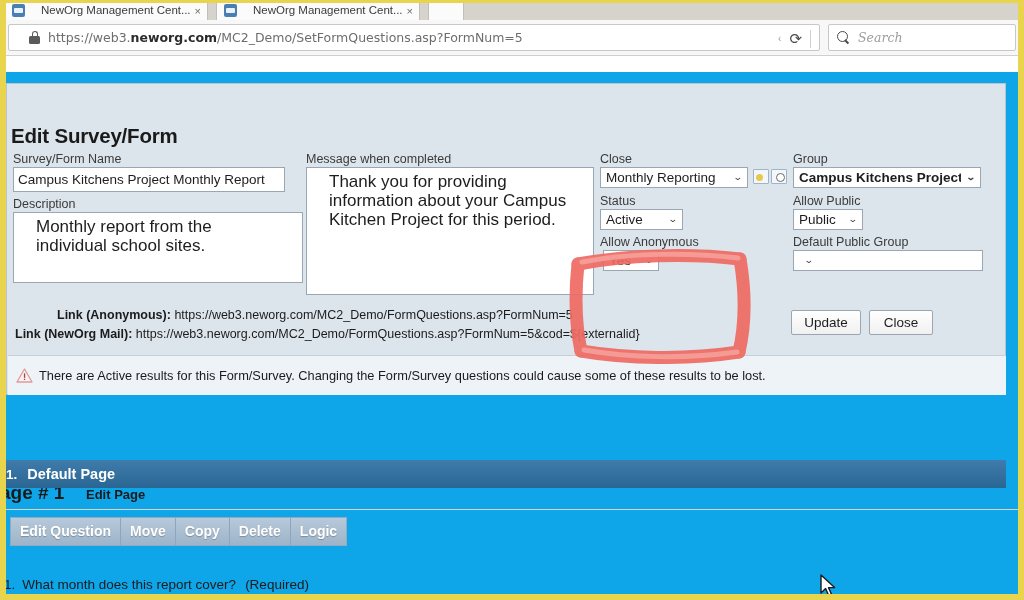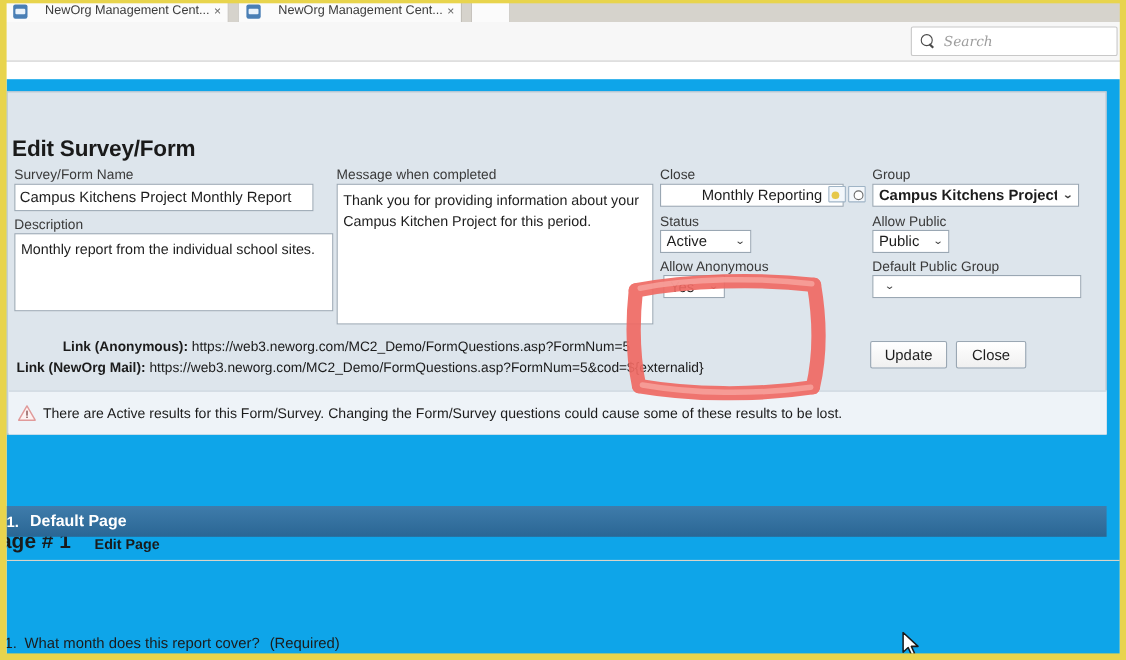--- a/index.html
+++ b/index.html
@@ -169,22 +169,22 @@
     font-size: 13.5px; color: #1d1d1d;
     padding: 3px 4px;
     line-height: 17px;
     overflow: hidden;
     white-space: nowrap;
   }
   .txtarea {
     position: absolute;
     background: #ffffff;
     border: 1px solid #9aa7b3;
-    font-size: 13px; color: #1d1d1d;
-    padding: 4px 5px;
+    font-size: 17px; color: #1d1d1d;
+    padding: 4px 22px;
     line-height: 19px;
     overflow: hidden;
   }
 
   .ddl {
     position: absolute;
     background: #ffffff;
     border: 1px solid #9aa7b3;
     font-size: 13.5px; color: #1d1d1d;
     height: 21px;
@@ -327,20 +327,32 @@
         <span class="tab-favicon"></span>
         <span class="tab-title">NewOrg Management Cent...</span>
         <span class="tab-close">×</span>
       </div>
       <div class="tab tab-3">
         <span class="tab-title"></span>
       </div>
     </div>
 
     <div class="urlbar-row">
+      <div class="url-field">
+        <span class="lock-icon">
+          <span class="shackle"></span>
+            <span class="body"></span>
+        </span>
+        <span class="url-text"><span>https://web3.</span><b>neworg.com</b><span>/MC2_Demo/SetFormQuestions.asp?FormNum=5</span></span>
+        <span class="url-right">
+          <span class="caret-small">‹</span>
+          <span class="reload-icon">⟳</span>
+          <span class="url-divider"></span>
+        </span>
+      </div>
       <div class="search-field">
         <span class="search-glass"></span>
         <span class="search-ph">Search</span>
       </div>
     </div>
   </div>
 
   <div class="page">
 
     <div class="form-panel">
@@ -350,21 +362,21 @@
       <div class="fld-label" style="left:6px; top:68px;">Survey/Form Name</div>
       <div class="txtbox" style="left:6px; top:83px; width:272px; height:25px;">Campus Kitchens Project Monthly Report</div>
 
       <div class="fld-label" style="left:6px; top:113px;">Description</div>
       <div class="txtarea" style="left:6px; top:128px; width:290px; height:71px;">Monthly report from the individual school sites.</div>
 
       <div class="fld-label" style="left:299px; top:68px;">Message when completed</div>
       <div class="txtarea" style="left:299px; top:83px; width:288px; height:128px;">Thank you for providing information about your Campus Kitchen Project for this period.</div>
 
       <div class="fld-label" style="left:593px; top:68px;">Close</div>
-      <div class="ddl" style="left:593px; top:83px; width:167px;text-align:right;">
+      <div class="ddl" style="left:593px; top:83px; width:148px;">
         <span class="val">Monthly Reporting</span>
         <span class="arrow">⌄</span>
       </div>
       <div class="type-icons" style="left:746px; top:85px;">
         <span class="mini-icon a"></span>
         <span class="mini-icon b"></span>
       </div>
 
       <div class="fld-label" style="left:593px; top:110px;">Status</div>
       <div class="ddl" style="left:593px; top:125px; width:83px;">
@@ -430,20 +442,27 @@
 
     <div class="page-head">age # 1</div>
     <div class="edit-page-link">Edit Page</div>
     <div class="sep-line"></div>
 
     <div class="page-bar" style="top:388px;">
       <span class="num">1.</span>
       <span class="nm">Default Page</span>
     </div>
 
+    <div class="toolbar">
+      <div class="tb-btn">Edit Question</div>
+      <div class="tb-btn">Move</div>
+      <div class="tb-btn">Copy</div>
+      <div class="tb-btn">Delete</div>
+      <div class="tb-btn">Logic</div>
+    </div>
 
     <div class="question">
       <span class="qn">1.</span><span>What month does this report cover?</span><span class="req">(Required)</span>
     </div>
   </div>
 
   <div class="cursor">
     <svg width="18" height="24" viewBox="0 0 18 24">
       <path d="M1 1 L1 19 L5.6 14.6 L8.6 21.3 L11.4 20 L8.5 13.6 L14.6 13.6 Z" fill="#ffffff" stroke="#1b1b1b" stroke-width="1.4" stroke-linejoin="round"></path>
     </svg>

